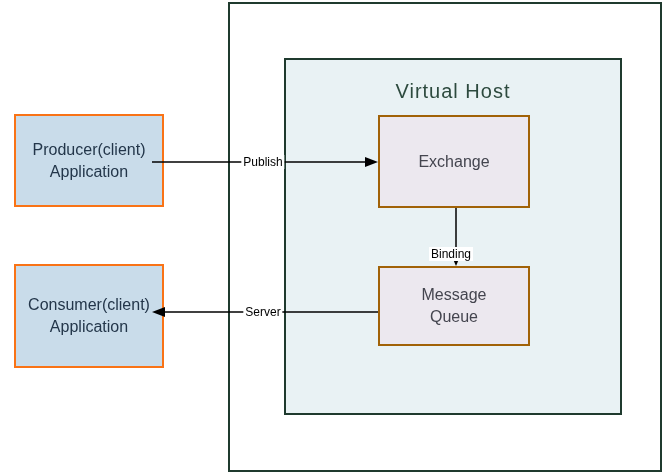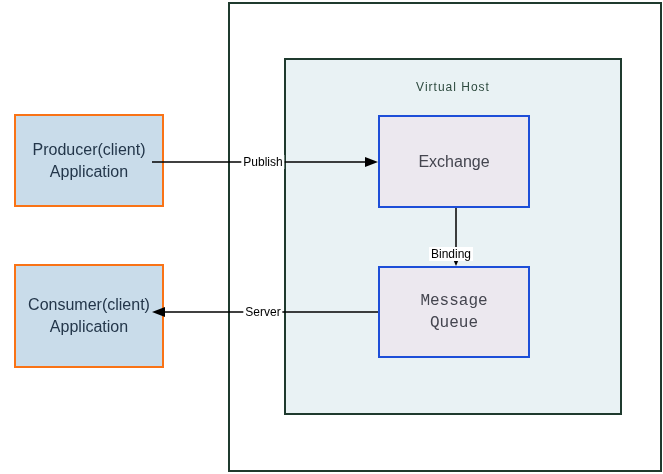--- a/index.html
+++ b/index.html
@@ -33,21 +33,21 @@
     left: 284px; top: 58px;
     width: 338px; height: 357px;
     border: 2px solid #1f3a2e;
     background: #e9f2f4;
   }
   .vh-title {
     position: absolute;
     left: 284px; top: 80px;
     width: 338px;
     text-align: center;
-    font-size: 12px;
+    font-size: 20px;
     letter-spacing: 1px;
     color: #2d4a3e;
   }
   .node {
     position: absolute;
     display: flex;
     align-items: center;
     justify-content: center;
   }
   .node .label {
@@ -63,25 +63,25 @@
     background: #c9dcea;
     border: 2px solid #f97316;
     color: #23364a;
   }
   .producer { top: 114px; }
   .consumer { top: 264px; height: 104px; }
   .amqp {
     left: 378px;
     width: 152px;
     background: #ece8ef;
-    border: 2px solid #1d4ed8;
+    border: 2px solid #a16207;
     color: #44454f;
   }
   .exchange { top: 115px; height: 93px; }
-  .mq { top: 266px; height: 92px; font-family: Liberation Mono, monospace; }
+  .mq { top: 266px; height: 80px; }
   svg.arrows {
     position: absolute;
     left: 0; top: 0;
     width: 663px; height: 474px;
   }
   .arrow-label {
     position: absolute;
     transform: translate(-50%, -50%);
     background: #ffffff;
     font-family: Liberation Sans, sans-serif;

